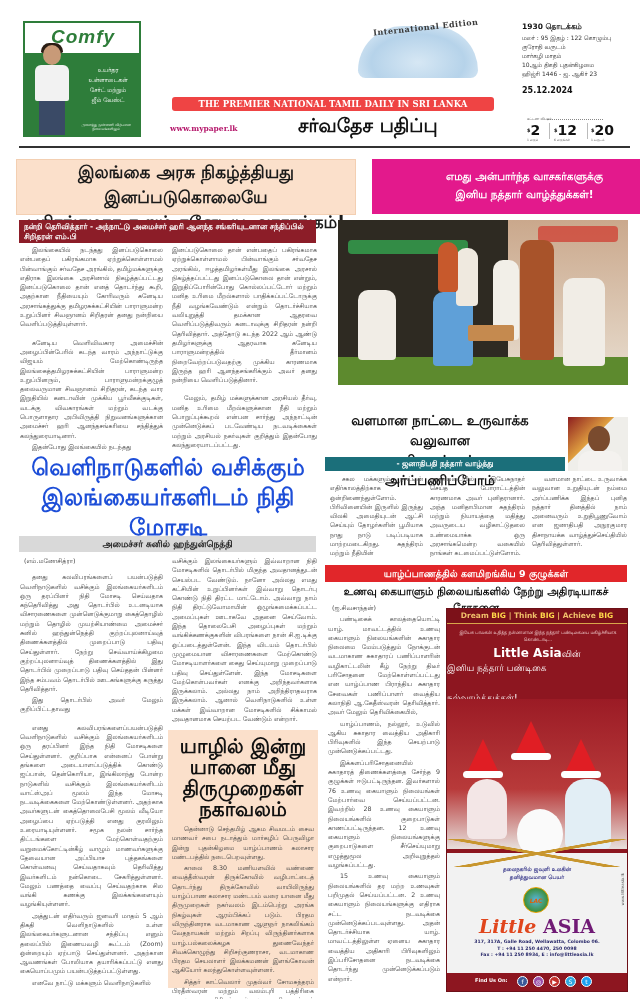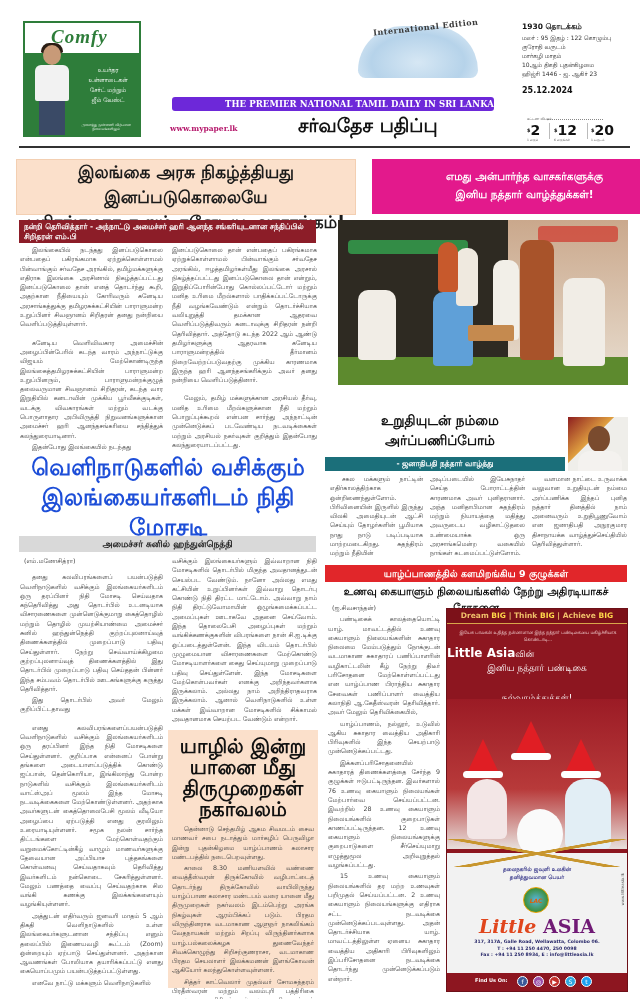--- a/index.html
+++ b/index.html
@@ -3,34 +3,34 @@
 <meta charset="utf-8">
 <style>
   * { box-sizing: border-box; margin: 0; padding: 0; }
   html, body { width: 640px; height: 999px; background: #ffffff; overflow: hidden; }
   body { font-family: "DejaVu Sans", sans-serif; color: #222; position: relative; }
 
   
   .masthead { position: absolute; left: 0; top: 0; width: 640px; height: 150px; }
   .comfy-ad { position: absolute; left: 23px; top: 21px; width: 118px; height: 116px; background: #2e7d3a; border: 2px solid #2e7d3a; overflow: hidden; }
   .comfy-ad .logo-strip { position: absolute; left: 0; top: 0; width: 100%; height: 30px; background: #ffffff; }
-  .comfy-ad .brand { position: absolute; left: 26px; top: 3px; font-family: Liberation Serif, serif; font-style: italic; font-weight: bold; font-size: 19px; color: #2e7d3a; letter-spacing: 1px; }
+  .comfy-ad .brand { position: absolute; left: 26px; top: 3px; font-family: Liberation Sans, sans-serif; font-style: italic; font-weight: bold; font-size: 19px; color: #2e7d3a; letter-spacing: 1px; }
   .comfy-ad .model { position: absolute; left: 6px; top: 22px; width: 42px; height: 92px; }
   .comfy-ad .model .head { position: absolute; left: 12px; top: 0; width: 18px; height: 20px; border-radius: 50%; background: #c89a78; }
   .comfy-ad .model .hair { position: absolute; left: 10px; top: -2px; width: 22px; height: 10px; border-radius: 10px 10px 2px 2px; background: #2a1d14; }
   .comfy-ad .model .shirt { position: absolute; left: 4px; top: 20px; width: 34px; height: 36px; background: #f2f2f2; border-radius: 6px 6px 2px 2px; }
   .comfy-ad .model .jeans { position: absolute; left: 8px; top: 56px; width: 26px; height: 36px; background: #3a4a66; }
   .comfy-ad .tagline { position: absolute; left: 52px; top: 42px; width: 62px; color: #fff; font-size: 6px; line-height: 10px; text-align: center; }
   .comfy-ad .fine { position: absolute; left: 48px; bottom: 4px; width: 66px; color: #e9f3e9; font-size: 3.5px; text-align: center; }
 
   .title-logo { position: absolute; left: 168px; top: 22px; width: 330px; height: 74px; }
   .title-logo .globe { position: absolute; left: 190px; top: 4px; width: 120px; height: 52px; border-radius: 60px 60px 10px 10px; background: radial-gradient(ellipse at 50% 70%, #cfe3f2 0%, #a9cbe6 55%, #e8f2fa 100%); opacity: 0.85; }
   .title-logo .edition { position: absolute; left: 205px; top: 0; font-family: "DejaVu Serif", serif; font-weight: bold; font-size: 8px; color: #3a3a3a; letter-spacing: 0.5px; transform: rotate(-6deg); }
   .title-logo .name { position: absolute; left: 2px; top: 0; font-family: "DejaVu Serif", serif; font-weight: bold; font-style: italic; font-size: 56px; line-height: 74px; color: #e6197a; letter-spacing: -1px; }
-  .tagline-bar { position: absolute; left: 172px; top: 97px; width: 322px; height: 14px; background: #6d28d9; border-radius: 3px; color: #fff; font-family: "DejaVu Serif", serif; font-weight: bold; font-size: 8.5px; line-height: 14px; text-align: right; letter-spacing: 0.1px; }
+  .tagline-bar { position: absolute; left: 172px; top: 97px; width: 322px; height: 14px; background: #ef4444; border-radius: 3px; color: #fff; font-family: "DejaVu Serif", serif; font-weight: bold; font-size: 8.5px; line-height: 14px; text-align: center; letter-spacing: 0.1px; }
   .site-url { position: absolute; left: 170px; top: 124px; font-family: "DejaVu Serif", serif; font-weight: bold; font-size: 7.5px; color: #b5176b; }
   .edition-name { position: absolute; left: 298px; top: 114px; font-family: "DejaVu Sans", sans-serif; font-weight: bold; font-size: 19px; color: #111; }
 
   .dateline { position: absolute; left: 522px; top: 22px; width: 110px; font-size: 6px; line-height: 9px; color: #333; }
   .dateline .founded { font-weight: bold; font-size: 7.5px; color: #111; margin-bottom: 2px; }
   .dateline .date { font-weight: bold; font-size: 8px; color: #111; margin-top: 8px; }
   .prices { position: absolute; left: 527px; top: 117px; width: 100px; height: 28px; }
   .prices .ptitle { position: absolute; left: 0; top: 0; font-size: 3.5px; color: #555; }
   .prices .pline { position: absolute; left: 20px; top: 2px; width: 56px; border-top: 1px dotted #888; }
   .prices .price { position: absolute; top: 5px; font-weight: bold; font-size: 14px; color: #111; line-height: 16px; }
@@ -72,22 +72,22 @@
 
   .peach-box { position: absolute; left: 168px; top: 730px; width: 150px; height: 258px; background: #fbe0cb; }
   .peach-box .ph { text-align: center; font-weight: bold; font-size: 20px; line-height: 21px; color: #111; margin-top: 6px; }
 
   
   .la-ad { position: absolute; left: 446px; top: 608px; width: 182px; height: 384px; background: #8d1620; overflow: hidden; border: 1px solid #6d1018; }
   .la-ad .slogan { position: absolute; left: 0; top: 0; width: 100%; height: 14px; background: #7c1119; color: #f0c06a; font-weight: bold; font-size: 7.5px; line-height: 14px; text-align: center; }
   .la-ad .slogan b { color: #ffd84a; }
   .la-ad .rule { position: absolute; left: 0; top: 14px; width: 100%; height: 1px; background: #d8a64a; }
   .la-ad .intro { position: absolute; left: 6px; top: 20px; width: 170px; color: #f6dada; font-size: 4.5px; line-height: 7px; text-align: center; }
-  .la-ad .greet1 { position: absolute; left: 0; top: 37px; width: 100%; color: #fff; font-weight: bold; font-size: 12px; line-height: 15px; }
-  .la-ad .greet2, .la-ad .greet3 { position: absolute; left: 0; width: 100%; color: #fff; font-size: 9px; line-height: 13px; text-align: center; }
+  .la-ad .greet1 { position: absolute; left: 0; top: 37px; width: 100%; color: #fff; font-weight: bold; font-size: 12px; line-height: 15px; text-align: center; }
+  .la-ad .greet2, .la-ad .greet3 { position: absolute; left: 0; width: 100%; color: #fff; font-size: 9px; line-height: 13px; text-align: left; }
   .la-ad .greet2 { top: 53px; } .la-ad .greet3 { top: 66px; margin-top: 17px; }
   .la-ad .kids { position: absolute; left: 0; top: 90px; width: 100%; height: 150px; background: linear-gradient(180deg,#9b1b25 0%, #b83a3a 60%, #e7e0dc 100%); }
   .la-ad .hat { position: absolute; width: 0; height: 0; border-left: 16px solid transparent; border-right: 16px solid transparent; border-bottom: 34px solid #e01e24; }
   .la-ad .hat-brim { position: absolute; height: 7px; background: #fff; border-radius: 4px; }
   .la-ad .snowman { position: absolute; left: 70px; top: 200px; width: 46px; height: 50px; border-radius: 50%; background: #fafafa; }
   .la-ad .panel { position: absolute; left: 0; top: 244px; width: 100%; height: 122px; background: #f2f2f2; }
   .la-ad .panel .roof { position: absolute; left: 0; top: -14px; width: 100%; height: 28px; background: linear-gradient(170deg, transparent 48%, #c8962e 49%, #c8962e 53%, transparent 54%), linear-gradient(190deg, transparent 48%, #c8962e 49%, #c8962e 53%, transparent 54%); }
   .la-ad .panel .tam { position: absolute; left: 0; top: 12px; width: 100%; text-align: center; color: #3b3b8c; font-weight: bold; font-size: 5.5px; line-height: 8px; }
   .la-ad .panel .badge { position: absolute; left: 76px; top: 34px; width: 26px; height: 26px; border-radius: 50%; background: radial-gradient(circle,#59b6e0 0%, #3c8f3c 70%); border: 1px solid #e6a000; color: #e65c00; font-weight: bold; font-style: italic; font-size: 6px; line-height: 26px; text-align: center; }
   .la-ad .panel .biglogo { position: absolute; left: 0; top: 62px; width: 100%; text-align: center; font-family: "DejaVu Serif", serif; font-weight: bold; font-size: 19px; line-height: 22px; color: #e0461d; }
@@ -190,20 +190,21 @@
   <div class="fig" style="left:95px;top:72px;width:40px;height:74px;background:#5fa0d8;"></div>
   <div class="fig" style="left:118px;top:28px;width:22px;height:58px;background:#efe9df;"></div>
   <div class="fig" style="left:100px;top:22px;width:20px;height:50px;background:#c7592c;"></div>
   <div class="fig" style="left:155px;top:40px;width:26px;height:80px;background:#f2efe8;"></div>
   <div class="fig" style="left:182px;top:20px;width:34px;height:120px;background:#a8532a;"></div>
   <div class="fig" style="left:225px;top:58px;width:42px;height:88px;background:#f1ede6;"></div>
   <div class="fig" style="left:130px;top:105px;width:46px;height:16px;background:#c58a4f;border-radius:2px;"></div>
 </div>
 
 <div class="president-head">
+  <div>வளமான நாட்டை உருவாக்க வலுவான</div>
   <div>உறுதியுடன் நம்மை அர்ப்பணிப்போம்</div>
 </div>
 <div class="president-photo">
   <div class="face"></div>
     <div class="body"></div>
 </div>
 <div class="teal-bar">- ஜனாதிபதி நத்தார் வாழ்த்து</div>
 <div class="col" style="left:330px; top:474px; width:93px;">
   <p>சகல மக்களும் நாட்டின் எதிர்காலத்திற்காக ஒன்றிணைந்துள்ளோம். பிரிவினையின் இருளில் இருந்து விலகி அமைதியுடன் ஆட்சி செய்யும் தோழர்களின் பூமியாக நாது நாடு படிப்படியாக மாற்றமடைகிறது. சுதந்திரம் மற்றும் நீதியின்</p>
 </div>

